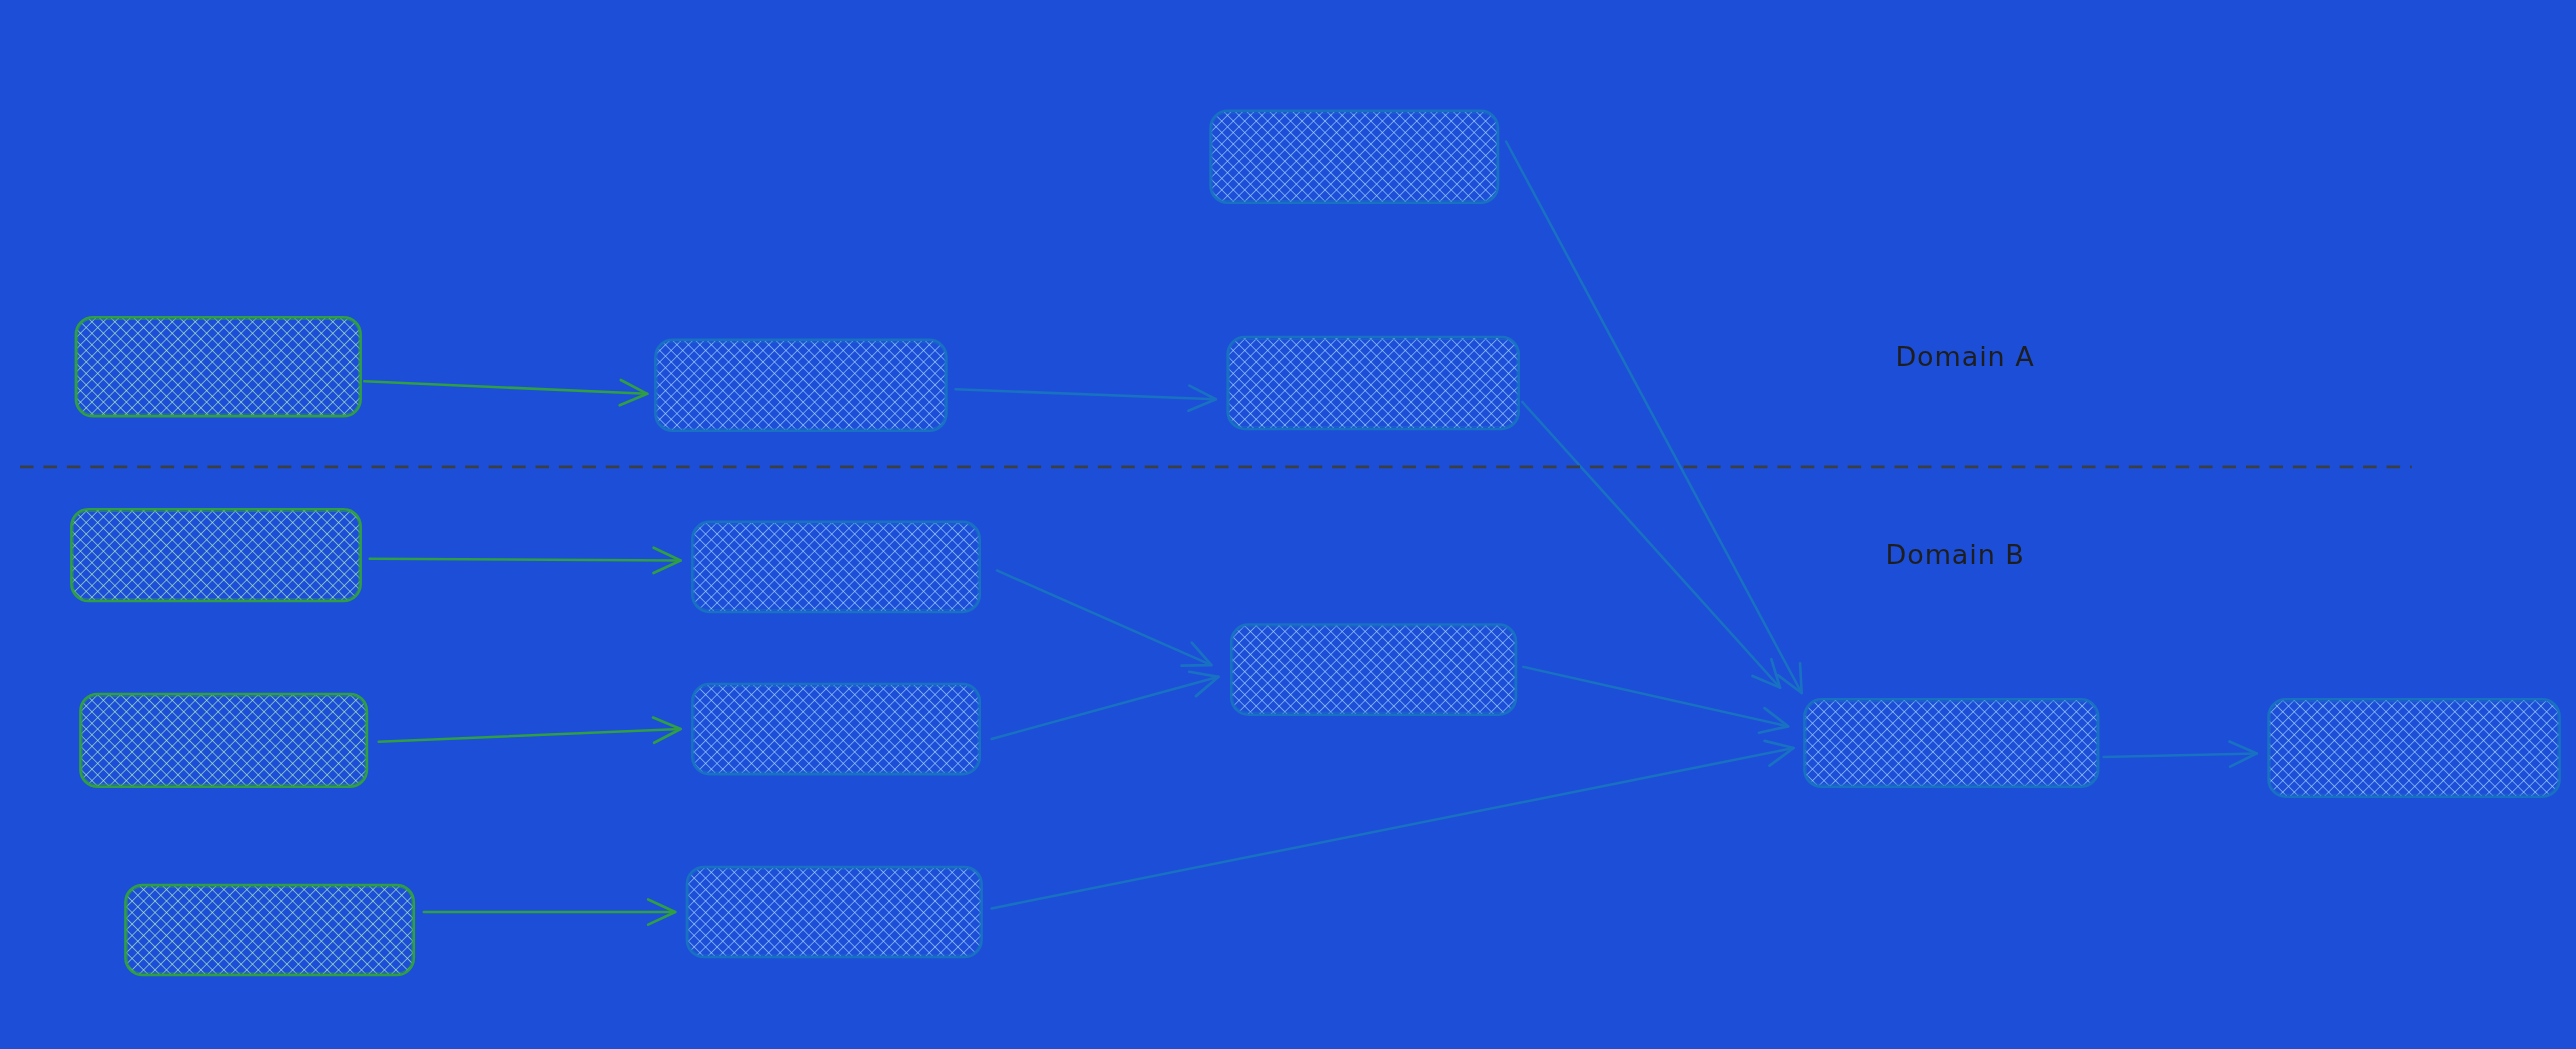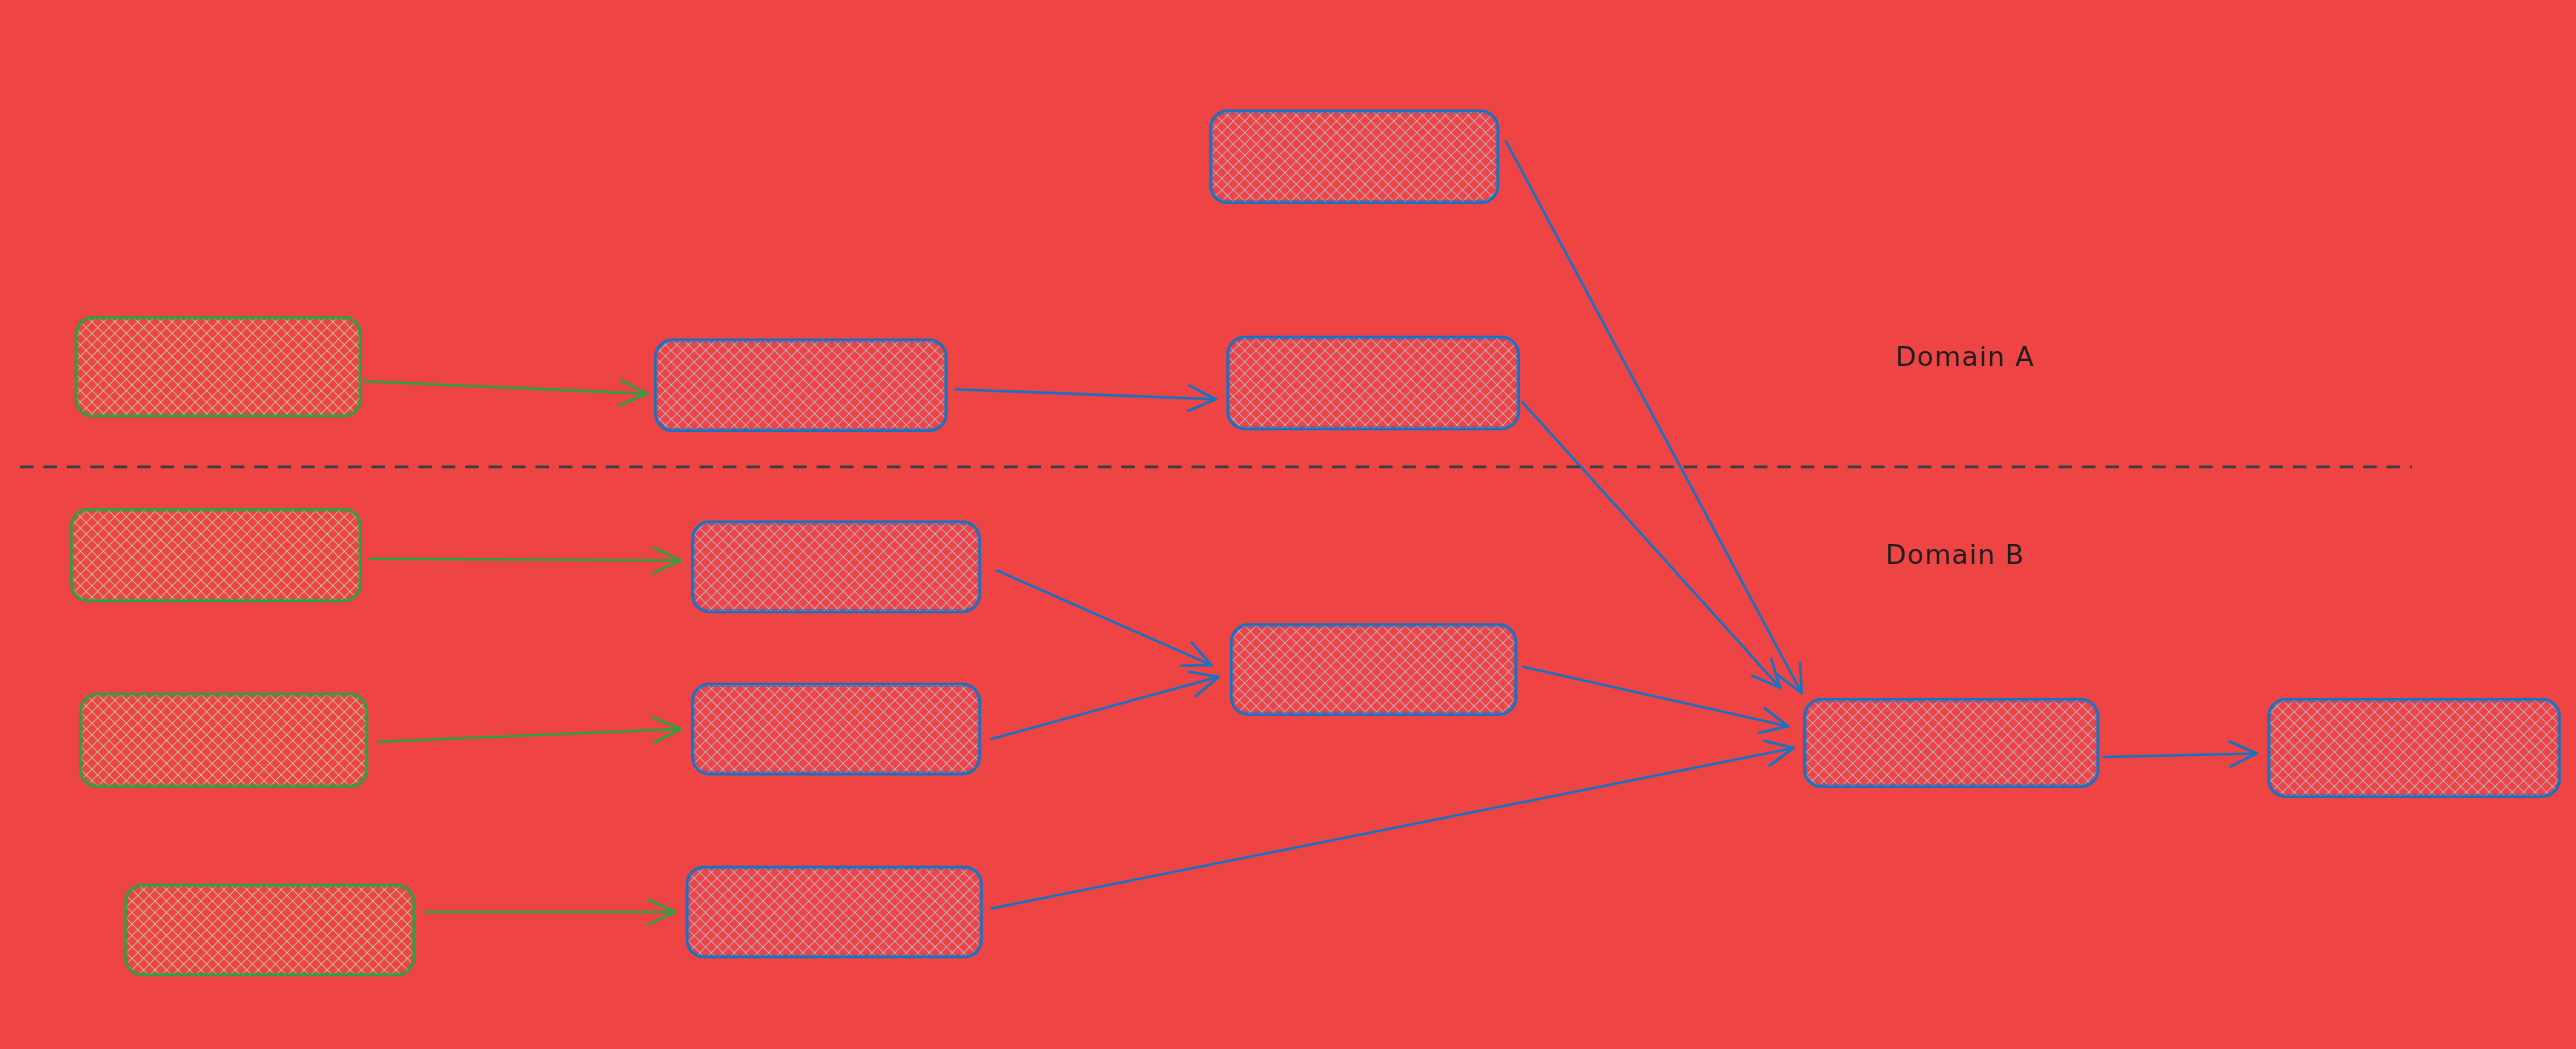--- a/index.html
+++ b/index.html
@@ -1,16 +1,16 @@
 <!DOCTYPE html>
 <html style="font-size:14.4px"><head>
 <meta charset="utf-8">
 <style>
   html,body{margin:0;padding:0;background:#ffffff;}
-  .canvas{position:relative;width:2576px;height:1049px;background:#ef4444;overflow:hidden;}
+  .canvas{position:relative;width:2576px;height:1049px;background:#1d4ed8;overflow:hidden;}
   svg{display:block;}
   text.domain-label{font-family:"DejaVu Sans",sans-serif;font-size:30px;letter-spacing:1px;}
 </style>
 </head>
 <body>
 
 <div class="canvas">
   <svg id="diagram-svg" width="2576" height="1049" viewBox="0 0 2858 1164">
     <defs id="diagram-defs">
         <pattern id="hatch-blue" patternUnits="userSpaceOnUse" width="9" height="9" patternTransform="rotate(45)">

